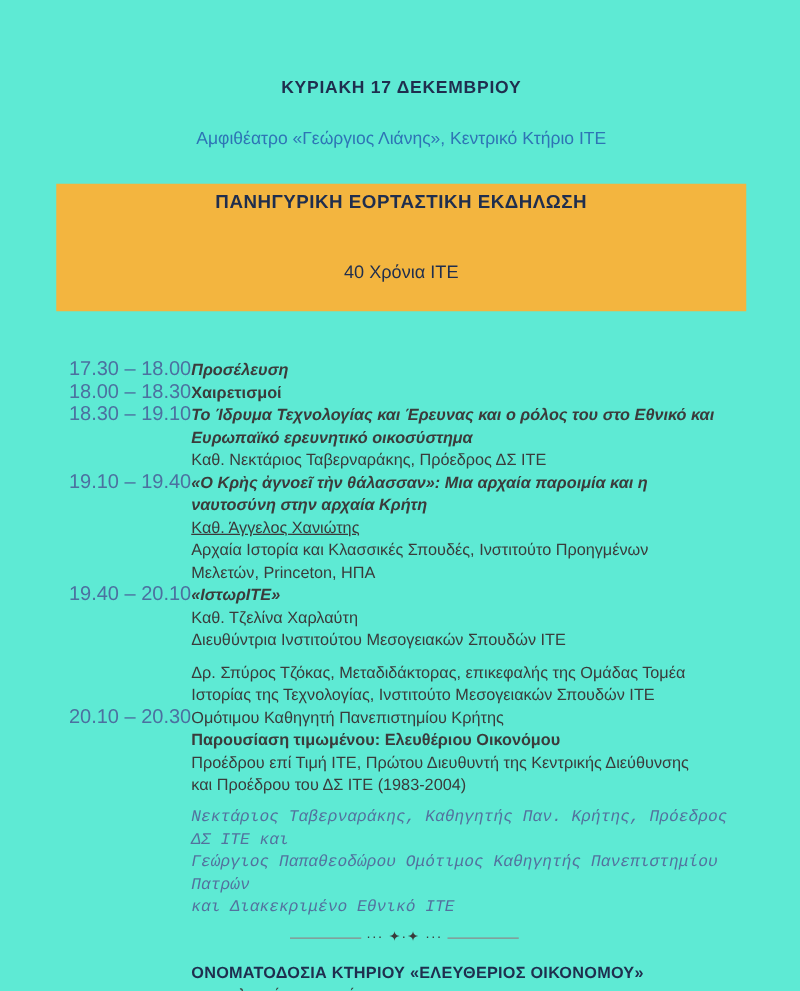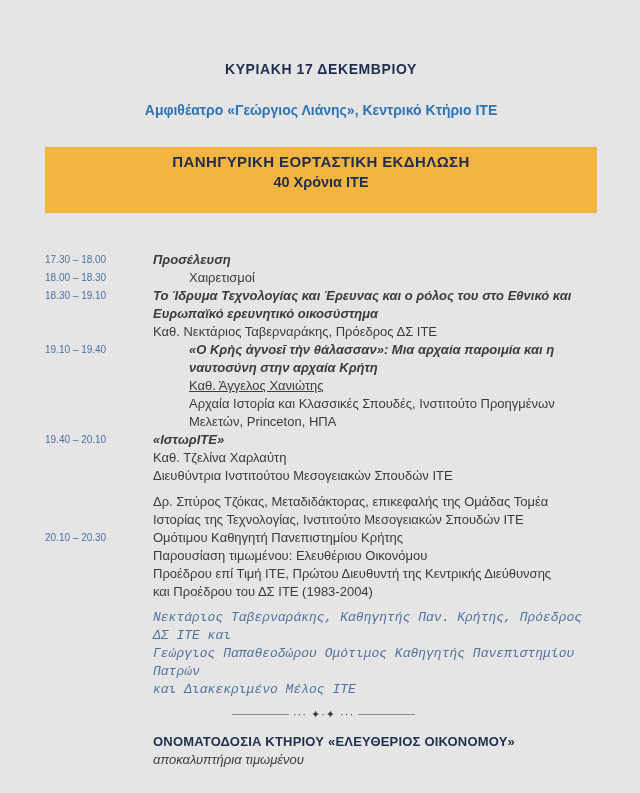--- a/index.html
+++ b/index.html
@@ -1,72 +1,74 @@
 <!DOCTYPE html>
 <html lang="el" style="--heading-navy: #1F2E4E; --venue-blue: #2E74B5; --banner-bg: #F3B53F; --time-blue: #4C70A0; --body-text: #3B3B3B; --credit-blue: #53719E;"><head>
 <meta charset="utf-8">
 <style>
   html,body{margin:0;padding:0;background:#ffffff;}
   .page{
     position:relative;
     width:640px;height:793px;
-    background:#e5e5e5;
+    background:#5eead4;
     font-family:"Liberation Sans", sans-serif;
     color:var(--body-text,#3b3b3b);
     overflow:hidden;
   }
   .content{padding:0 43px 0 45px;}
 
   .date-title{
     margin-top:60px;
     text-align:center;
     font-size:14px;font-weight:bold;
     letter-spacing:0.6px;
     color:var(--heading-navy,#1f2e4e);
     line-height:18px;
   }
   .venue{
     margin-top:23px;
     text-align:center;
-    font-size:14px;font-weight:bold;
+    font-size:14px;font-weight:normal;
     color:var(--venue-blue,#2e74b5);
     line-height:18px;
   }
   .banner{
     margin-top:28px;
     background:var(--banner-bg,#f3b53f);
     text-align:center;
     padding:4px 0 21px 0;
   }
   .banner-line1{
     font-size:15px;font-weight:bold;
     letter-spacing:0.4px;
     color:var(--heading-navy,#1f2e4e);
     line-height:21px;
   }
   .banner-line2{
-    font-size:14.5px;font-weight:bold;
+    font-size:14.5px;font-weight:normal;
     color:var(--heading-navy,#1f2e4e);
     line-height:20px;
+    margin-top:36px;
   }
 
   .schedule{margin-top:38px;}
   .row{display:flex;align-items:flex-start;}
   .row + .row{margin-top:0;}
   .row-time{
     flex:0 0 108px;
-    font-size:10px;
+    font-size:16px;
     color:var(--time-blue,#4c70a0);
     line-height:18px;
     white-space:nowrap;
+    text-align:right;
   }
   .row-desc{flex:1 1 auto;font-size:13px;line-height:18px;}
   .line{line-height:18px;}
   .l-bi{font-weight:bold;font-style:italic;}
-  .l-b{font-weight:normal;}
+  .l-b{font-weight:bold;}
   .l-r{font-weight:normal;}
   .l-u{font-weight:normal;text-decoration:underline;}
   .l-cred{font-style:italic;color:var(--credit-blue,#53719e);font-family:Liberation Mono, monospace;}
   .gap-before{margin-top:8px;}
 
   .divider{
     margin-top:8px;
     margin-left:187px;
     width:183px;
     display:flex;align-items:center;justify-content:center;
@@ -89,21 +91,21 @@
     color:var(--heading-navy,#2b2b33);
     line-height:18px;
     letter-spacing:0.2px;
   }
   .footer-sub{
     font-size:13px;font-style:italic;
     line-height:18px;
   }
 
   
-  .mt-9{margin-top:9px;gap:36px;} .mt-11{margin-top:11px;} .mt-14{margin-top:14px;}
+  .mt-9{margin-top:9px;} .mt-11{margin-top:11px;} .mt-14{margin-top:14px;}
 </style>
 </head>
 <body>
 
 <div class="page">
   <div class="content">
 
     <div class="date-title">ΚΥΡΙΑΚΗ 17 ΔΕΚΕΜΒΡΙΟΥ</div>
 
     <div class="venue">Αμφιθέατρο «Γεώργιος Λιάνης», Κεντρικό Κτήριο ΙΤΕ</div>
@@ -157,21 +159,21 @@
         </div>
         <div class="row mt-14">
           <div class="row-time">20.10 – 20.30</div>
           <div class="row-desc">
             <div class="line l-r">Ομότιμου Καθηγητή Πανεπιστημίου Κρήτης</div>
             <div class="line l-b">Παρουσίαση τιμωμένου: Ελευθέριου Οικονόμου</div>
             <div class="line l-r">Προέδρου επί Τιμή ΙΤΕ, Πρώτου Διευθυντή της Κεντρικής Διεύθυνσης</div>
             <div class="line l-r">και Προέδρου του ΔΣ ΙΤΕ (1983-2004)</div>
             <div class="line l-cred gap-before">Νεκτάριος Ταβερναράκης, Καθηγητής Παν. Κρήτης, Πρόεδρος ΔΣ ΙΤΕ και</div>
             <div class="line l-cred">Γεώργιος Παπαθεοδώρου Ομότιμος Καθηγητής Πανεπιστημίου Πατρών</div>
-            <div class="line l-cred">και Διακεκριμένο Μέλος ΙΤΕ</div>
+            <div class="line l-cred">και Διακεκριμένο Εθνικό ΙΤΕ</div>
           </div>
         </div>
       </div>
 
     <div class="divider">
       <span class="rule"></span>
       <span class="orn">··· ✦·✦ ···</span>
       <span class="rule"></span>
     </div>
 

